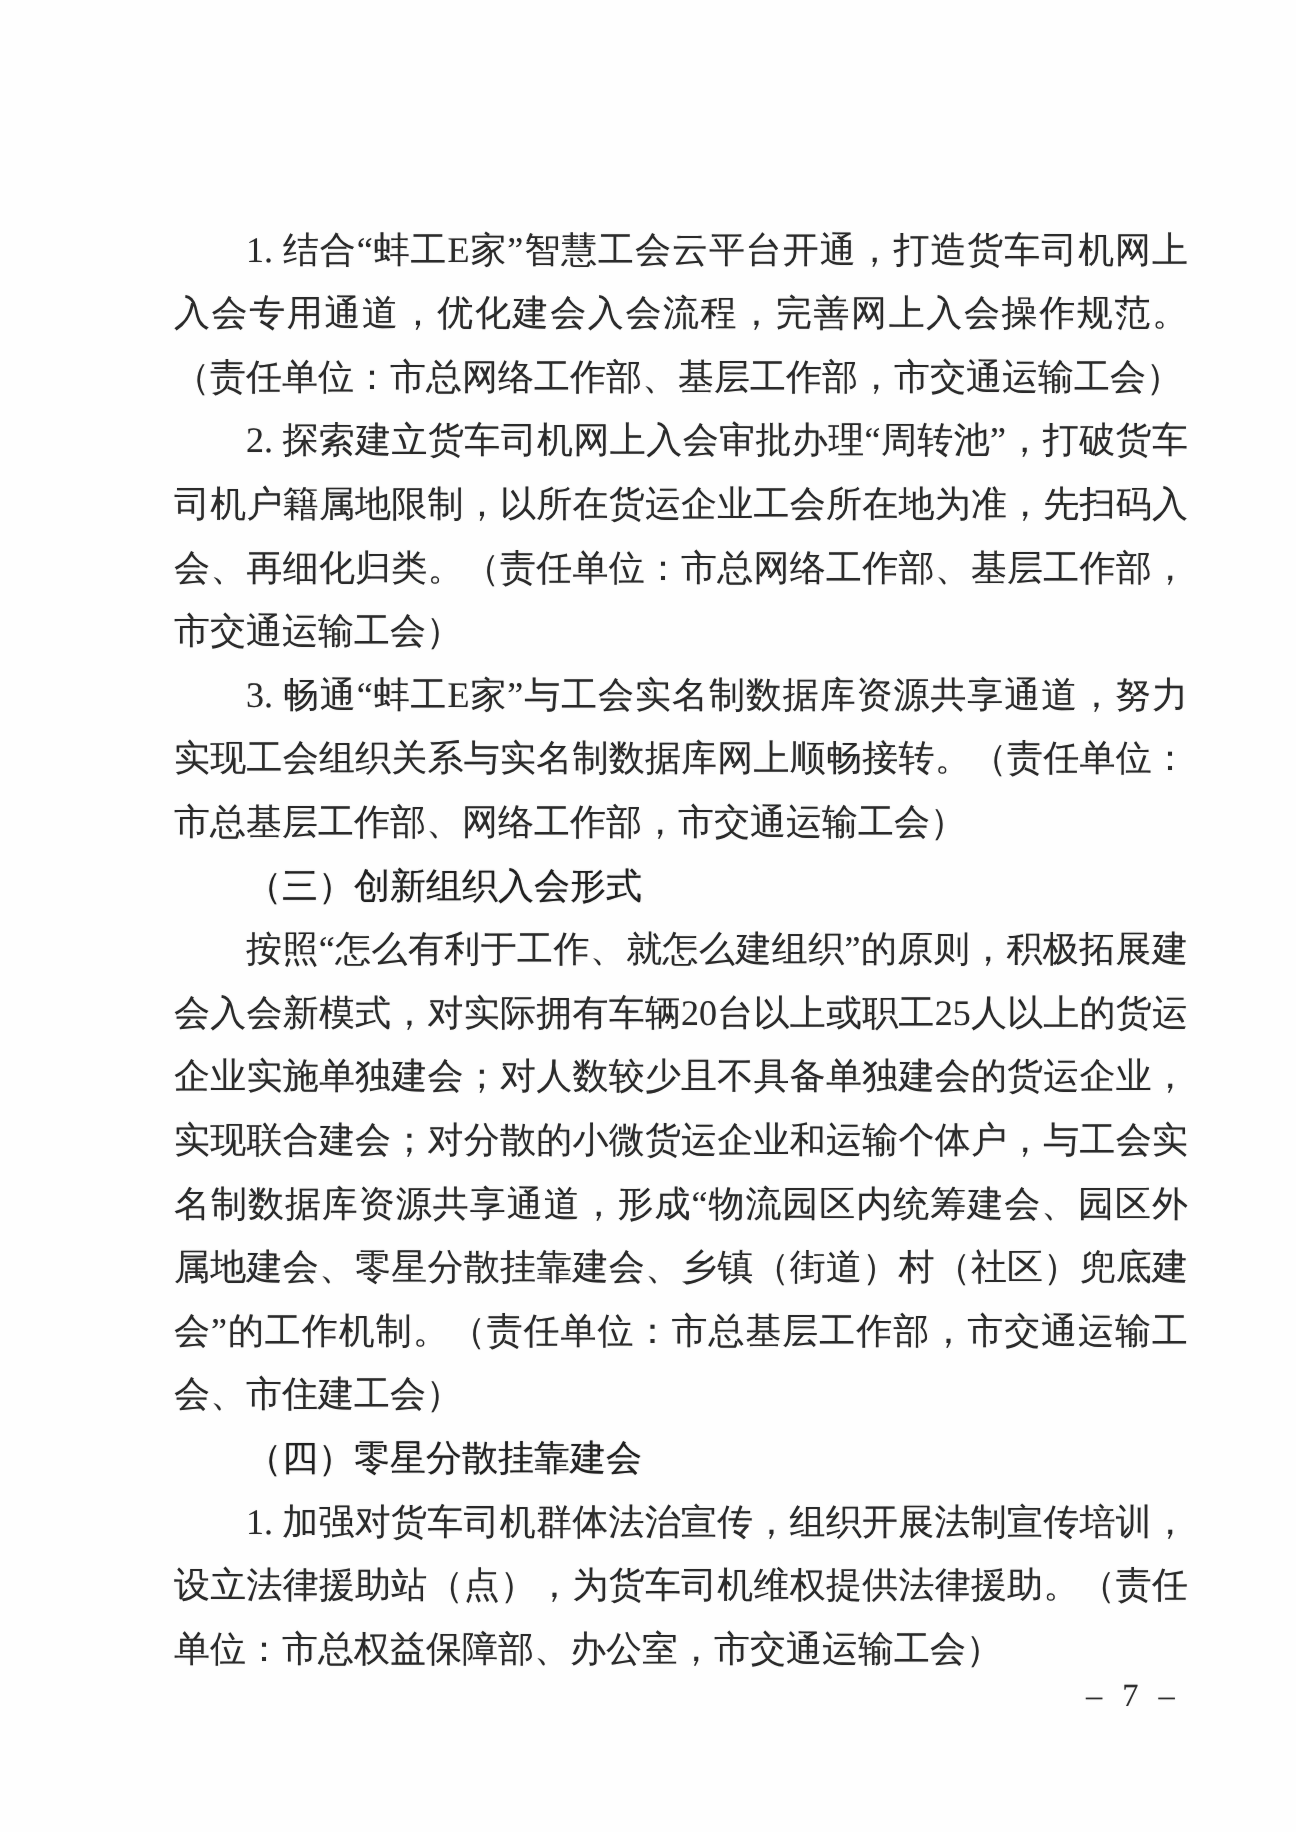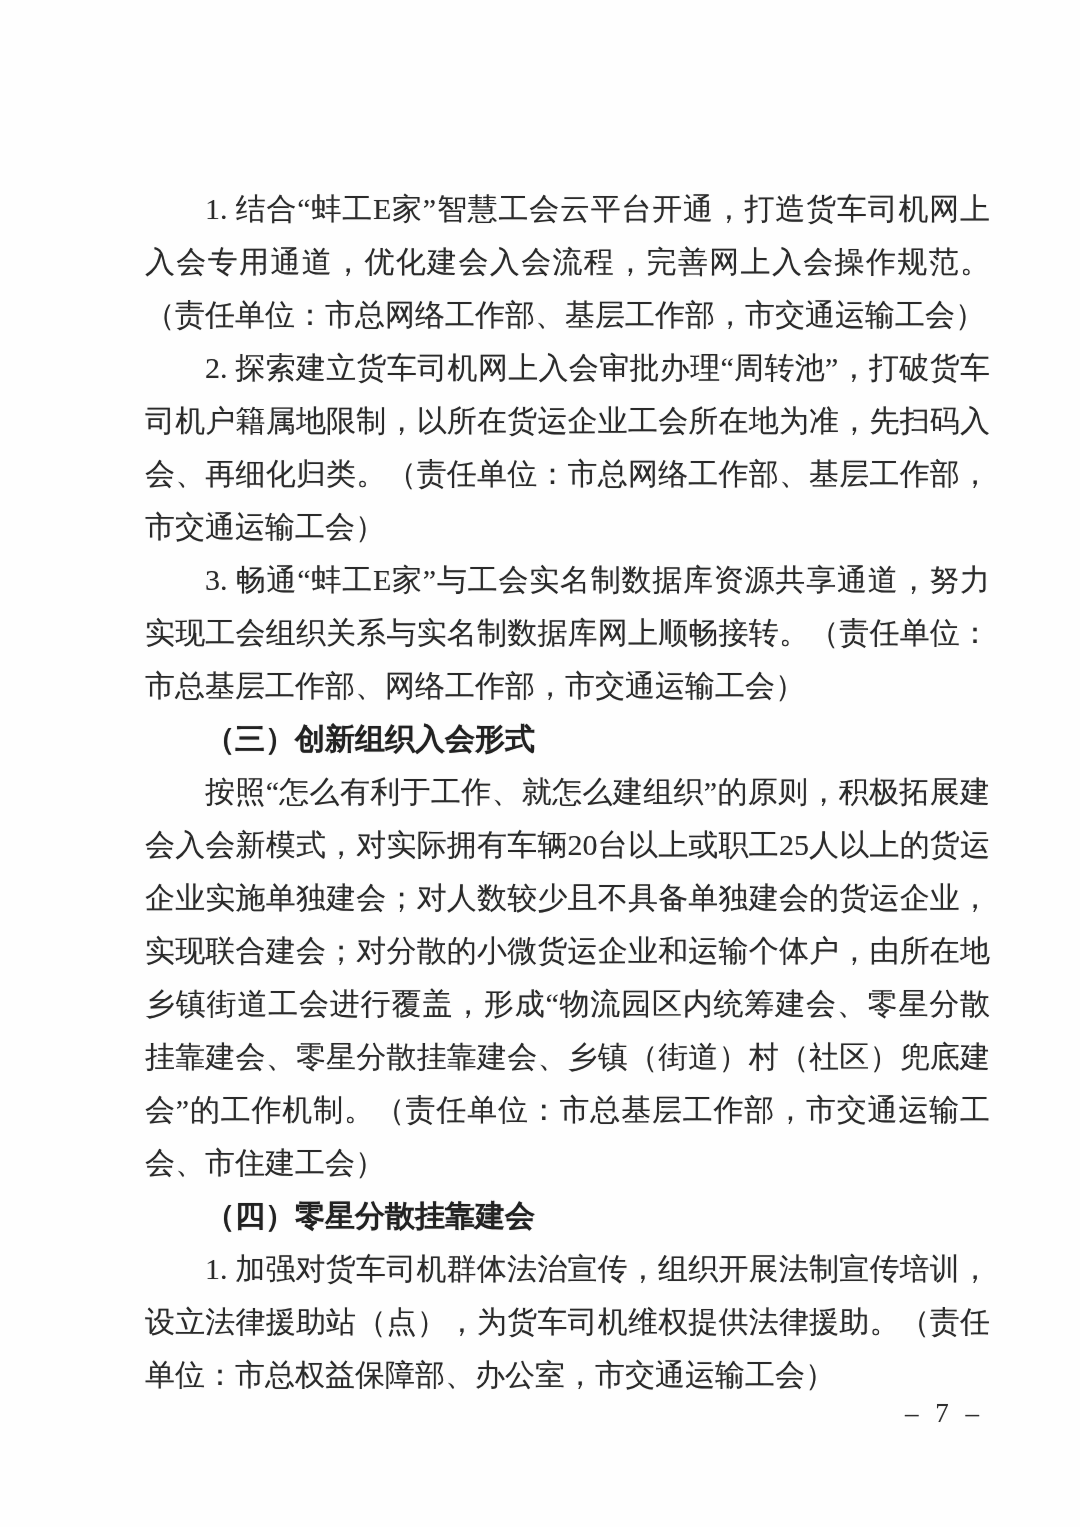--- a/index.html
+++ b/index.html
@@ -30,21 +30,21 @@
     font-size: 30px;
     line-height: 53px;
     color: #2b2b2b;
     text-align: justify;
     text-justify: inter-character;
     text-indent: 2em;
     font-weight: normal;
     text-shadow: 0 0 1px rgba(60,60,60,0.35);
   }
   .heading {
-    font-weight: bold;
+    font-weight: normal;
     text-align: left;
     color: #222222;
     text-shadow: 0 0 1px rgba(30,30,30,0.5);
   }
   .page-number {
     position: absolute;
     top: 1396px;
     right: 96px;
     font-size: 27px;
     line-height: 34px;
@@ -55,18 +55,18 @@
 </style>
 </head>
 <body>
 
 <div class="page">
   <main class="doc-body">
     <p class="para">1. 结合“蚌工E家”智慧工会云平台开通，打造货车司机网上入会专用通道，优化建会入会流程，完善网上入会操作规范。（责任单位：市总网络工作部、基层工作部，市交通运输工会）</p>
     <p class="para">2. 探索建立货车司机网上入会审批办理“周转池”，打破货车司机户籍属地限制，以所在货运企业工会所在地为准，先扫码入会、再细化归类。（责任单位：市总网络工作部、基层工作部，市交通运输工会）</p>
     <p class="para">3. 畅通“蚌工E家”与工会实名制数据库资源共享通道，努力实现工会组织关系与实名制数据库网上顺畅接转。（责任单位：市总基层工作部、网络工作部，市交通运输工会）</p>
     <h3 class="heading">（三）创新组织入会形式</h3>
-    <p class="para">按照“怎么有利于工作、就怎么建组织”的原则，积极拓展建会入会新模式，对实际拥有车辆20台以上或职工25人以上的货运企业实施单独建会；对人数较少且不具备单独建会的货运企业，实现联合建会；对分散的小微货运企业和运输个体户，由所在地乡镇街道工会进行覆盖，形成“物流园区内统筹建会、零星分散挂靠建会、零星分散挂靠建会、乡镇（街道）村（社区）兜底建会”的工作机制。（责任单位：市总基层工作部，市交通运输工会、市住建工会）</p>
+    <p class="para">按照“怎么有利于工作、就怎么建组织”的原则，积极拓展建会入会新模式，对实际拥有车辆20台以上或职工25人以上的货运企业实施单独建会；对人数较少且不具备单独建会的货运企业，实现联合建会；对分散的小微货运企业和运输个体户，与工会实名制数据库资源共享通道，形成“物流园区内统筹建会、园区外属地建会、零星分散挂靠建会、乡镇（街道）村（社区）兜底建会”的工作机制。（责任单位：市总基层工作部，市交通运输工会、市住建工会）</p>
     <h3 class="heading">（四）零星分散挂靠建会</h3>
     <p class="para">1. 加强对货车司机群体法治宣传，组织开展法制宣传培训，设立法律援助站（点），为货车司机维权提供法律援助。（责任单位：市总权益保障部、办公室，市交通运输工会）</p>
   </main>
   <div class="page-number">– 7 –</div>
 </div>
 
 </body></html>

